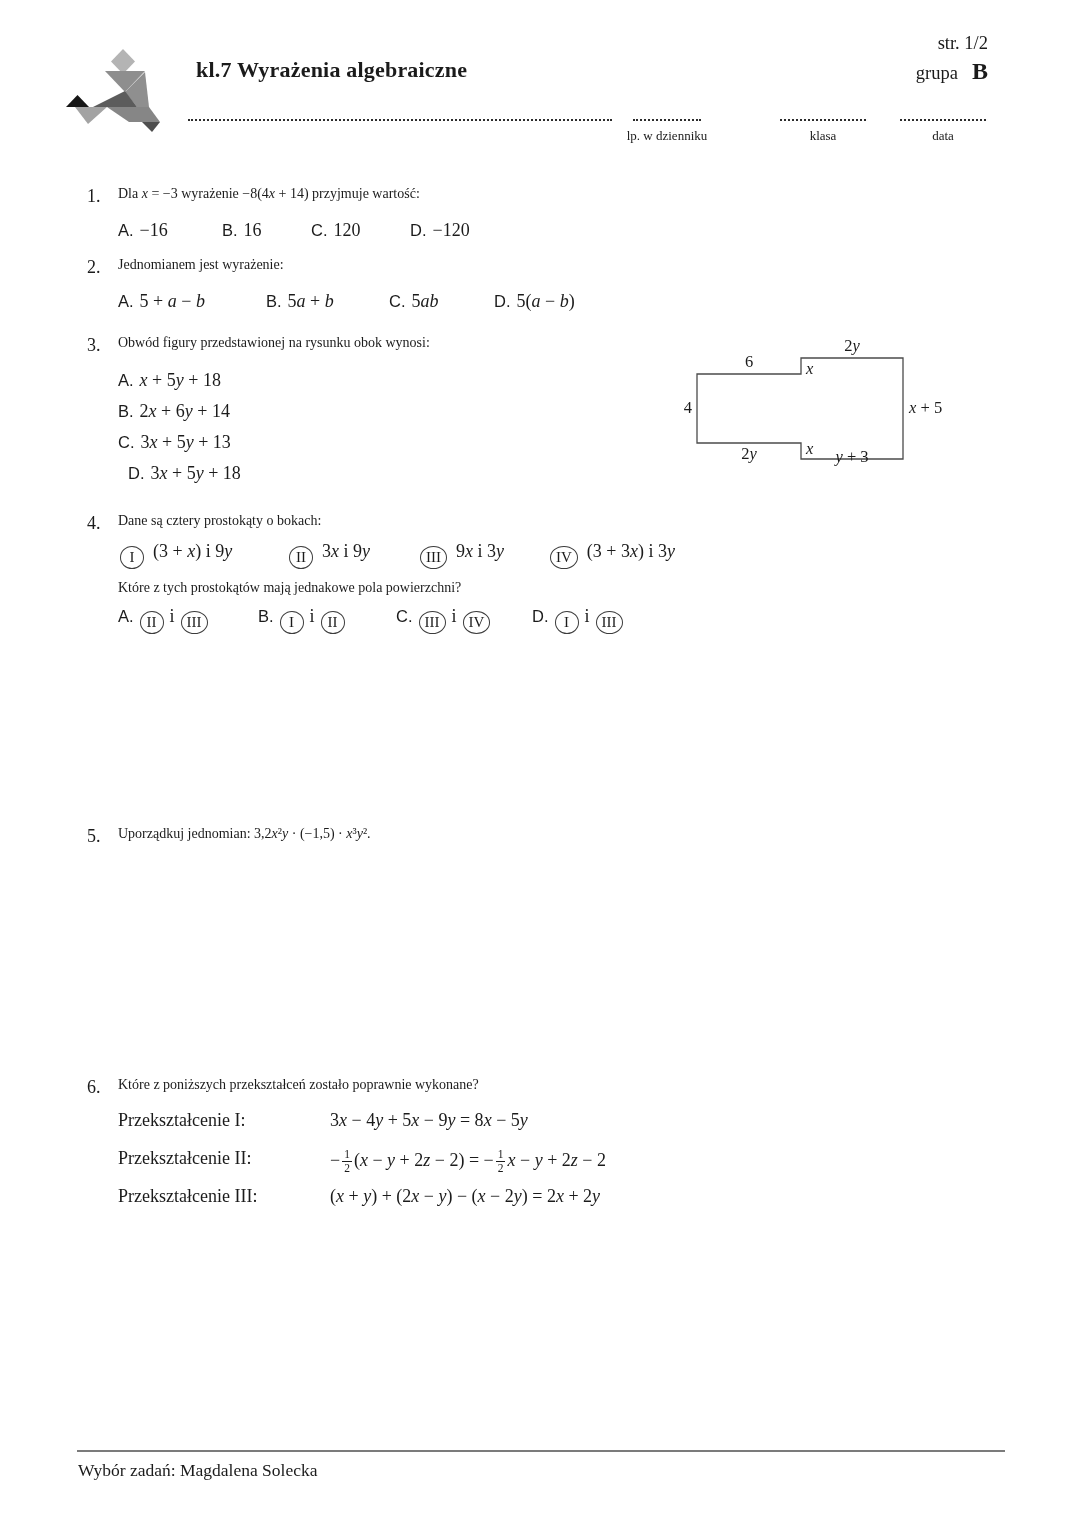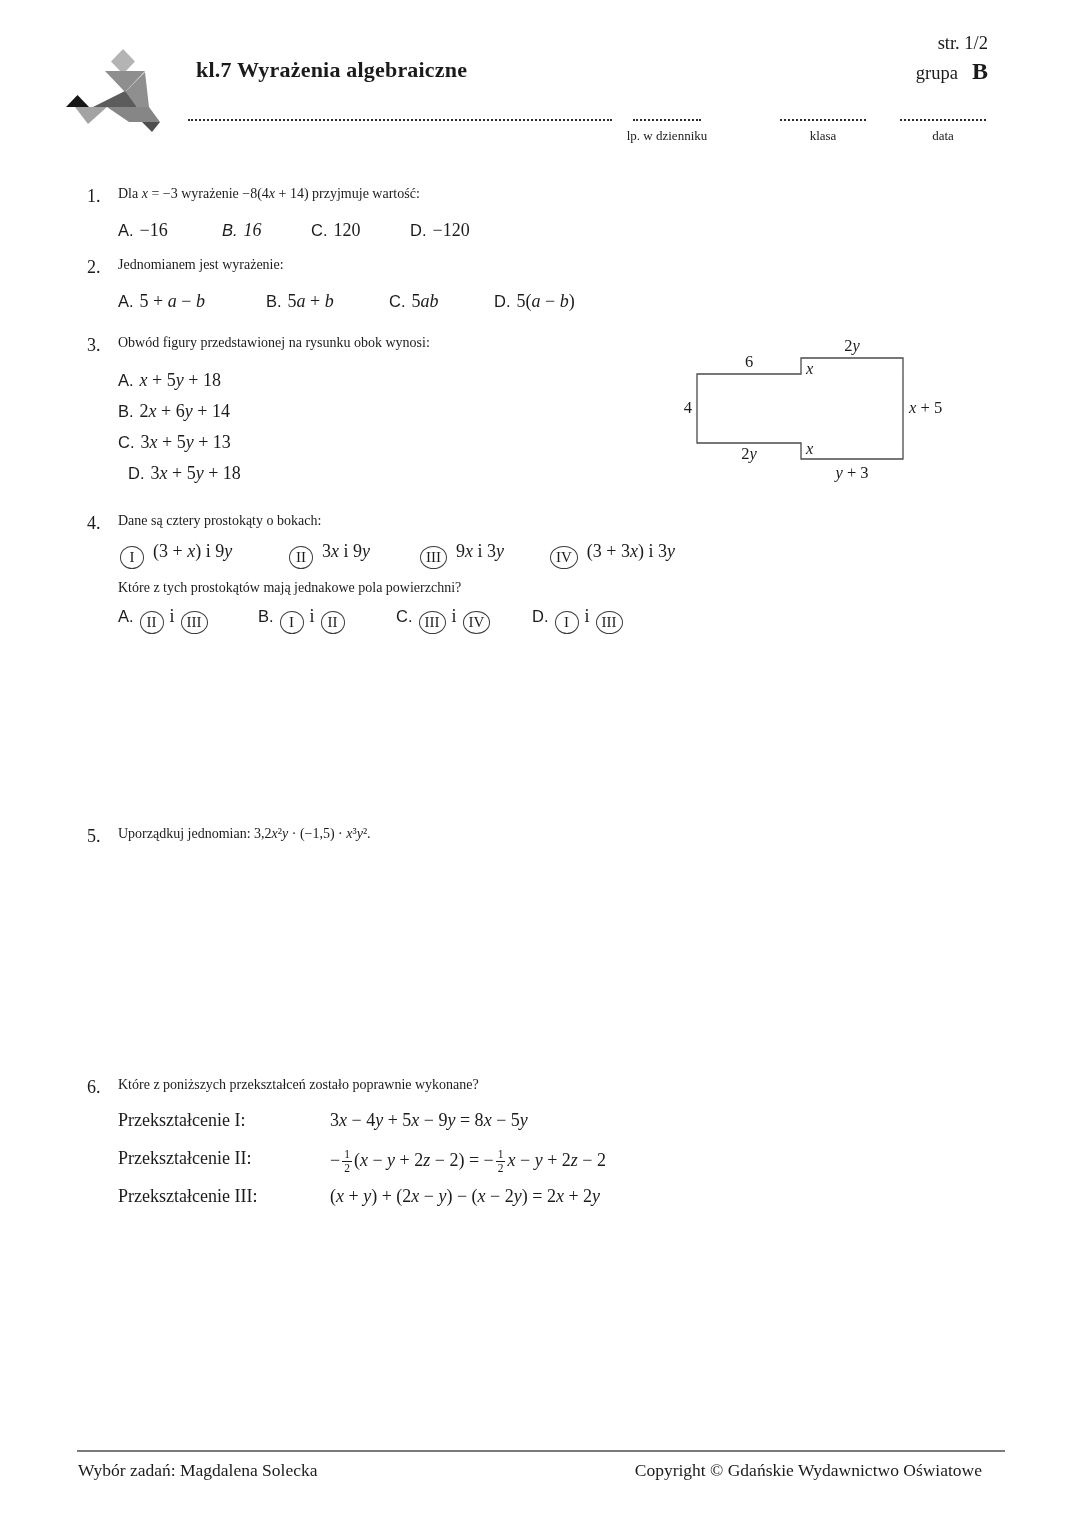--- a/index.html
+++ b/index.html
@@ -90,21 +90,21 @@
   <div class="abs field-label nowrap" style="left:593px;top:128px;width:148px;">lp. w dzienniku</div>
   <div class="abs field-label" style="left:780px;top:128px;width:86px;">klasa</div>
   <div class="abs field-label" style="left:900px;top:128px;width:86px;">data</div>
 
   <div class="row" style="top:186px;">
     <span class="abs q-num" style="left:87px;">1.</span>
     <span class="abs stem nowrap" style="left:118px;">Dla <i>x</i> = −3 wyrażenie −8(4<i>x</i> + 14) przyjmuje wartość:</span>
   </div>
   <div class="row" style="top:220px;">
     <span class="ans" style="left:118px;"><span class="ans-letter">A.</span><span class="ans-val">−16</span></span>
-    <span class="ans" style="left:222px;font-style:italic;"><span class="ans-letter">B.</span><span class="ans-val">16</span></span>
+    <span class="ans" style="left:222px;"><span class="ans-letter">B.</span><span class="ans-val">16</span></span>
     <span class="ans" style="left:311px;"><span class="ans-letter">C.</span><span class="ans-val">120</span></span>
     <span class="ans" style="left:410px;"><span class="ans-letter">D.</span><span class="ans-val">−120</span></span>
   </div>
 
   <div class="row" style="top:257px;">
     <span class="abs q-num" style="left:87px;">2.</span>
     <span class="abs stem nowrap" style="left:118px;">Jednomianem jest wyrażenie:</span>
   </div>
   <div class="row" style="top:291px;">
     <span class="ans" style="left:118px;"><span class="ans-letter">A.</span><span class="ans-val">5 + <i>a</i> − <i>b</i></span></span>
@@ -134,21 +134,21 @@
     <svg width="290" height="148" viewBox="0 0 290 148">
       <polygon points="9,36 113,36 113,20 215,20 215,121 113,121 113,105 9,105" fill="none" stroke="#4b4b4b" stroke-width="1.3"></polygon>
     </svg>
     <span class="fig-label t-center" style="left:9px;top:14px;width:104px;">6</span>
     <span class="fig-label t-center" style="left:113px;top:-2px;width:102px;">2<i>y</i></span>
     <span class="fig-label" style="left:118px;top:21px;"><i>x</i></span>
     <span class="fig-label t-right" style="left:-16px;top:60px;width:20px;">4</span>
     <span class="fig-label" style="left:221px;top:60px;"><i>x</i> + 5</span>
     <span class="fig-label t-center" style="left:9px;top:106px;width:104px;">2<i>y</i></span>
     <span class="fig-label" style="left:118px;top:101px;"><i>x</i></span>
-    <span class="fig-label t-center" style="left:113px;top:125px;width:102px;"><i>y</i> + 3</span>
+    <span class="fig-label t-center" style="left:113px;top:109px;width:102px;"><i>y</i> + 3</span>
   </div>
 
   <div class="row" style="top:513px;">
     <span class="abs q-num" style="left:87px;">4.</span>
     <span class="abs stem nowrap" style="left:118px;">Dane są cztery prostokąty o bokach:</span>
   </div>
   <div class="row" style="top:541px;">
     <span class="rect-group" style="left:118px;"><span class="circ">I</span><span class="rect-sides">(3 + <i>x</i>) i 9<i>y</i></span></span>
     <span class="rect-group" style="left:287px;"><span class="circ">II</span><span class="rect-sides">3<i>x</i> i 9<i>y</i></span></span>
     <span class="rect-group" style="left:418px;"><span class="circ">III</span><span class="rect-sides">9<i>x</i> i 3<i>y</i></span></span>
@@ -181,15 +181,14 @@
     <span class="t-label" style="left:118px;">Przekształcenie II:</span>
     <span class="t-formula" style="left:330px;">−<span class="frac"><span class="fnum">1</span><span class="fden">2</span></span>(<i>x</i> − <i>y</i> + 2<i>z</i> − 2) = −<span class="frac"><span class="fnum">1</span><span class="fden">2</span></span><i>x</i> − <i>y</i> + 2<i>z</i> − 2</span>
   </div>
   <div class="row" style="top:1186px;">
     <span class="t-label" style="left:118px;">Przekształcenie III:</span>
     <span class="t-formula" style="left:330px;">(<i>x</i> + <i>y</i>) + (2<i>x</i> − <i>y</i>) − (<i>x</i> − 2<i>y</i>) = 2<i>x</i> + 2<i>y</i></span>
   </div>
 
   <div class="abs footer-line" style="left:77px;top:1450px;width:928px;"></div>
   <div class="abs footer-text" style="left:78px;top:1460px;">Wybór zadań: Magdalena Solecka</div>
-  <div class="abs footer-text t-right" style="right:98px;top:1460px;">Copyright © Gdańskie Wydawnictwo Oświatowe</div>
 
 </div>
 
 </body></html>

